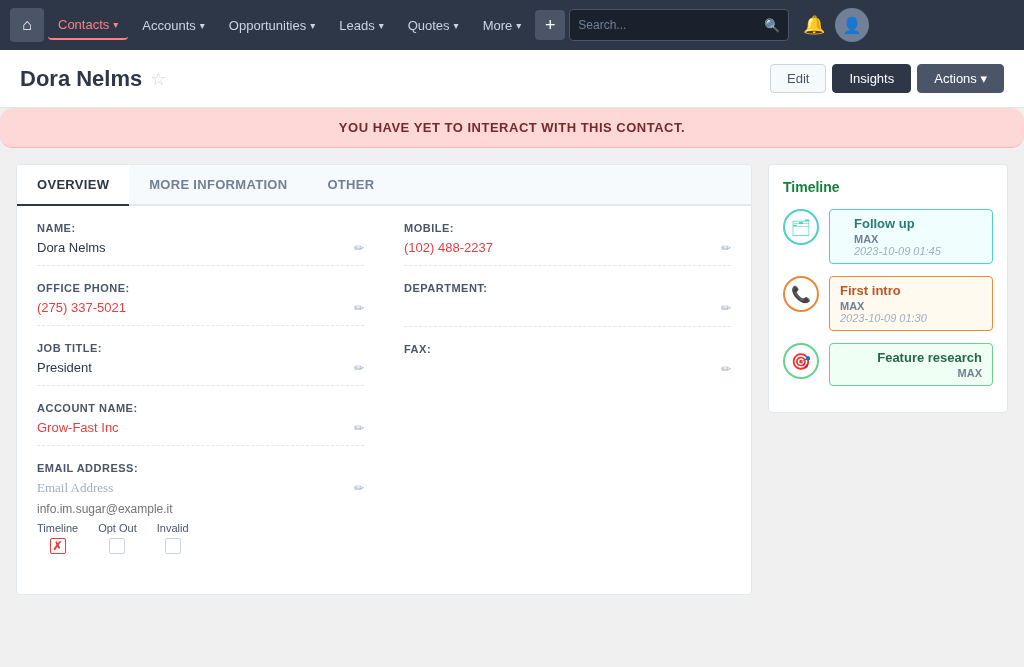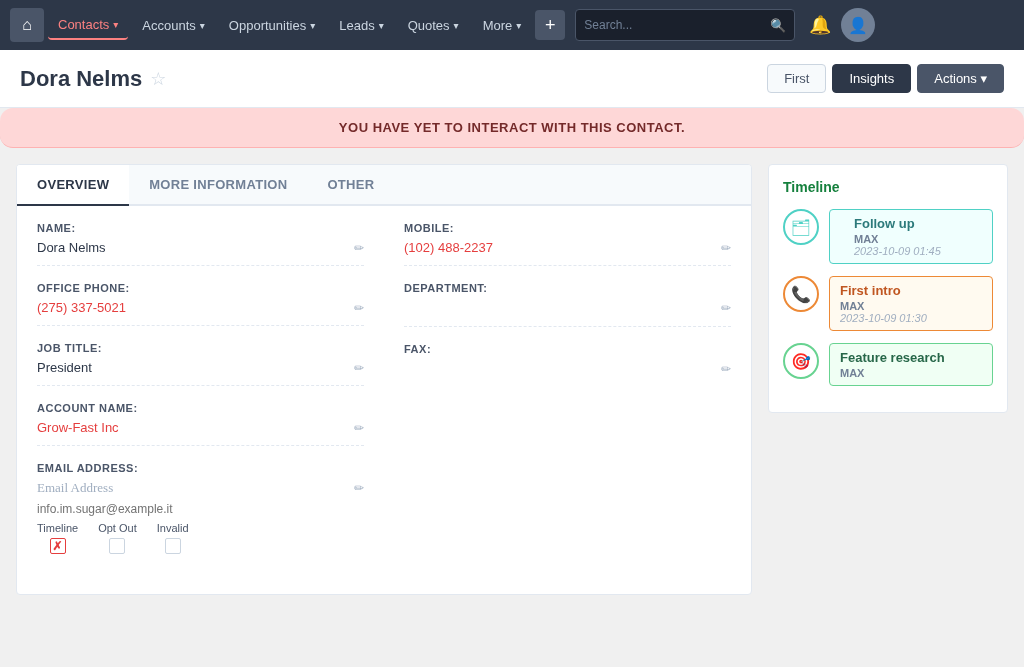--- a/index.html
+++ b/index.html
@@ -33,21 +33,21 @@
     .nav-item.active { color: #fc8181; border-bottom: 2px solid #fc8181; }
     .nav-dropdown-arrow { font-size: 10px; }
     .nav-plus {
       width: 30px; height: 30px;
       background: #4a5568;
       border-radius: 4px;
       display: flex; align-items: center; justify-content: center;
       color: white; cursor: pointer; font-size: 18px;
     }
     .nav-search {
-      margin-left: 6px;
+      margin-left: 0;
       flex: 1;
       max-width: 220px;
       height: 32px;
       background: #1a202c;
       border: 1px solid #4a5568;
       border-radius: 4px;
       display: flex; align-items: center;
       padding: 8px 8px; gap: 6px;
     }
     .nav-search input {
@@ -225,21 +225,21 @@
     .timeline-icon-orange { border-color: #ed8936; color: #ed8936; }
     .timeline-icon-green { border-color: #68d391; color: #68d391; }
     .timeline-body {
       flex: 1;
       border: 1px solid;
       border-radius: 4px;
       padding: 6px 10px;
     }
     .timeline-body-teal { border-color: #4fd1c5; background: #f0fffe; padding-left: 24px; }
     .timeline-body-orange { border-color: #ed8936; background: #fffaf0; }
-    .timeline-body-green { border-color: #68d391; background: #f0fff4; }
+    .timeline-body-green { border-color: #68d391; background: #f0fff4; text-align: right; }
     .timeline-event-title { font-size: 13px; font-weight: 600; }
     .timeline-event-teal { color: #2c7a7b; }
     .timeline-event-orange { color: #c05621; }
     .timeline-event-green { color: #276749; }
     .timeline-user { font-size: 11px; color: #718096; font-weight: 600; margin-top: 2px; }
     .timeline-date { font-size: 11px; color: #a0aec0; font-style: italic; }
   </style>
 </head>
 <body>
 
@@ -283,21 +283,21 @@
     <span>👤</span>
   </div>
 </nav>
 
 <div class="page-header">
   <div class="page-title-row">
     <h1 class="page-title">Dora Nelms</h1>
     <span class="star-icon">☆</span>
   </div>
   <div class="header-actions">
-    <button class="btn btn-outline">First</button>
+    <button class="btn btn-outline">Edit</button>
     <button class="btn btn-dark">Insights</button>
     <button class="btn btn-actions">Actions ▾</button>
   </div>
 </div>
 
 <div class="alert-banner">
   <span>YOU HAVE YET TO INTERACT WITH THIS CONTACT.</span>
 </div>
 
 <div class="main-layout">

